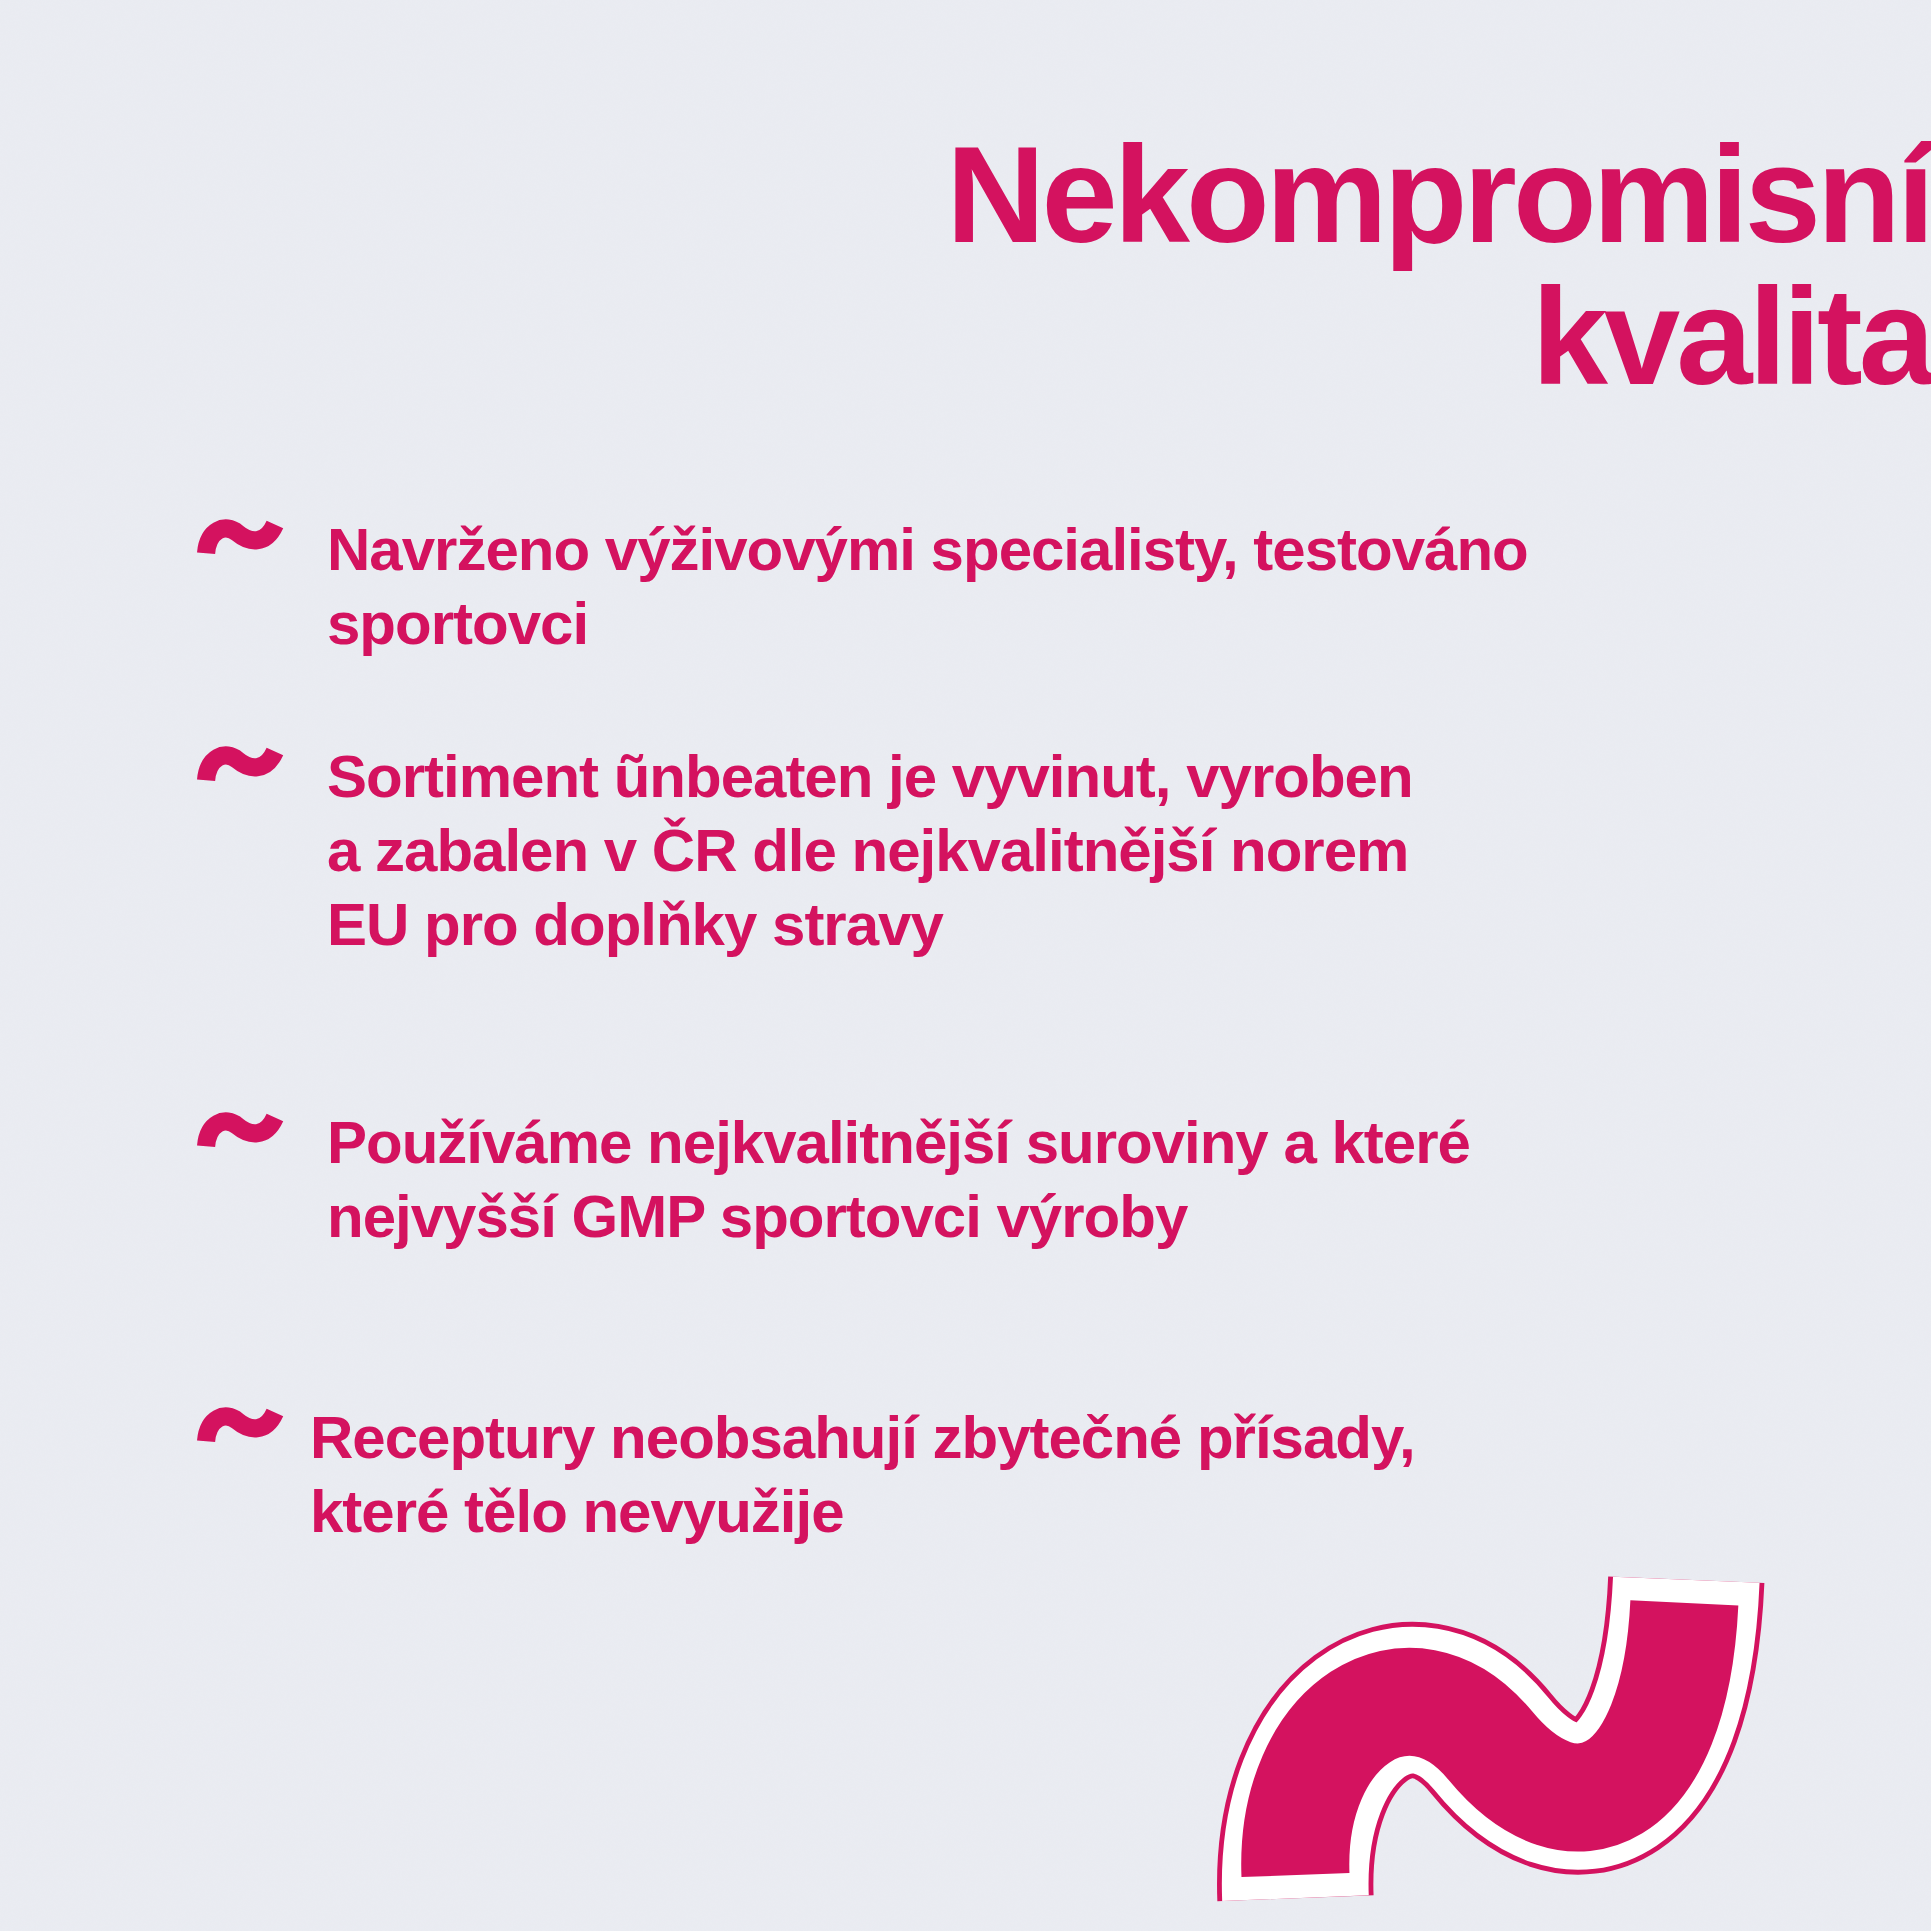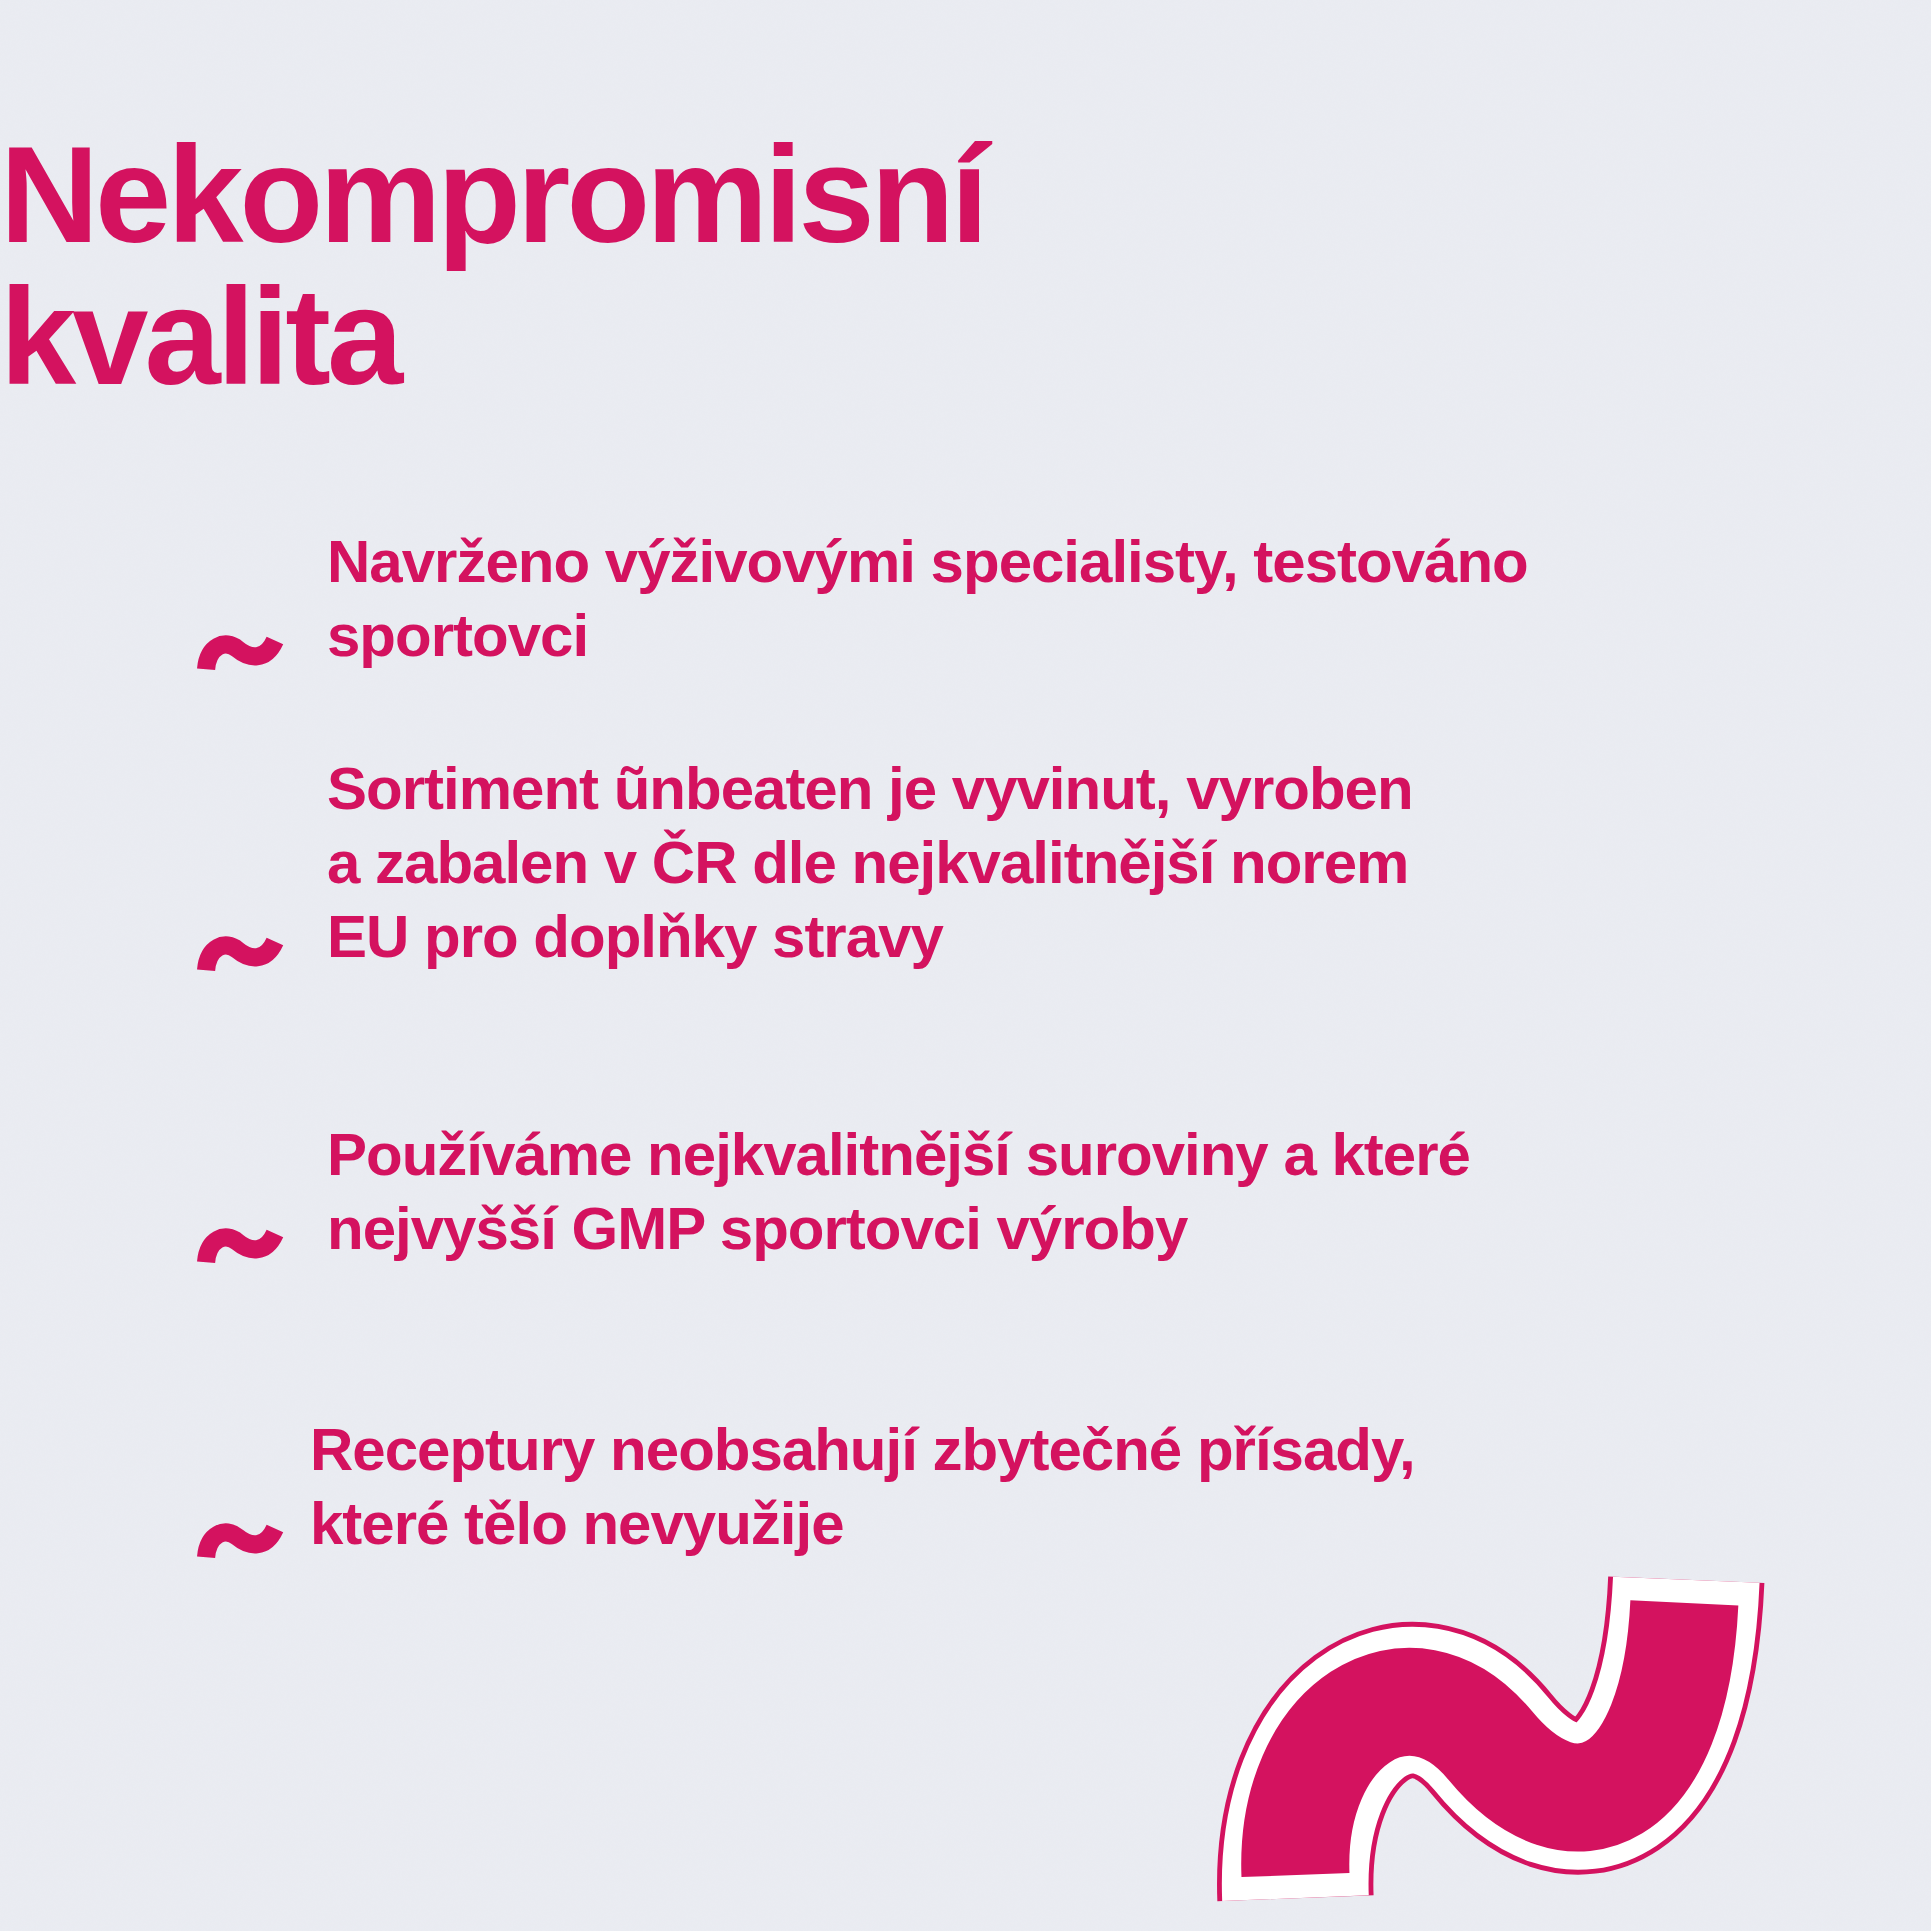--- a/index.html
+++ b/index.html
@@ -19,34 +19,33 @@
     background:var(--bg);
   }
   .noise{
     position:absolute;inset:0;
     width:1931px;height:1931px;
     pointer-events:none;
   }
   .title{
     position:absolute;
     top:124px;left:0;right:0;
-    text-align:left;
+    text-align:right;
     color:var(--accent);
     font-weight:700;
     font-size:137px;
     line-height:142px;
     letter-spacing:-3.9px;
   }
   .bullet{
     position:absolute;
     left:196px;right:116px;
     display:flex;
-    align-items:flex-end;
+    align-items:flex-start;
     gap:42px;
-    margin-top:12px;
   }
   .bullet .marker{
     flex:0 0 auto;
     width:89px;height:44px;
   }
   .bullet .lines{
     color:var(--accent);
     font-weight:700;
     font-size:60px;
     line-height:74px;

